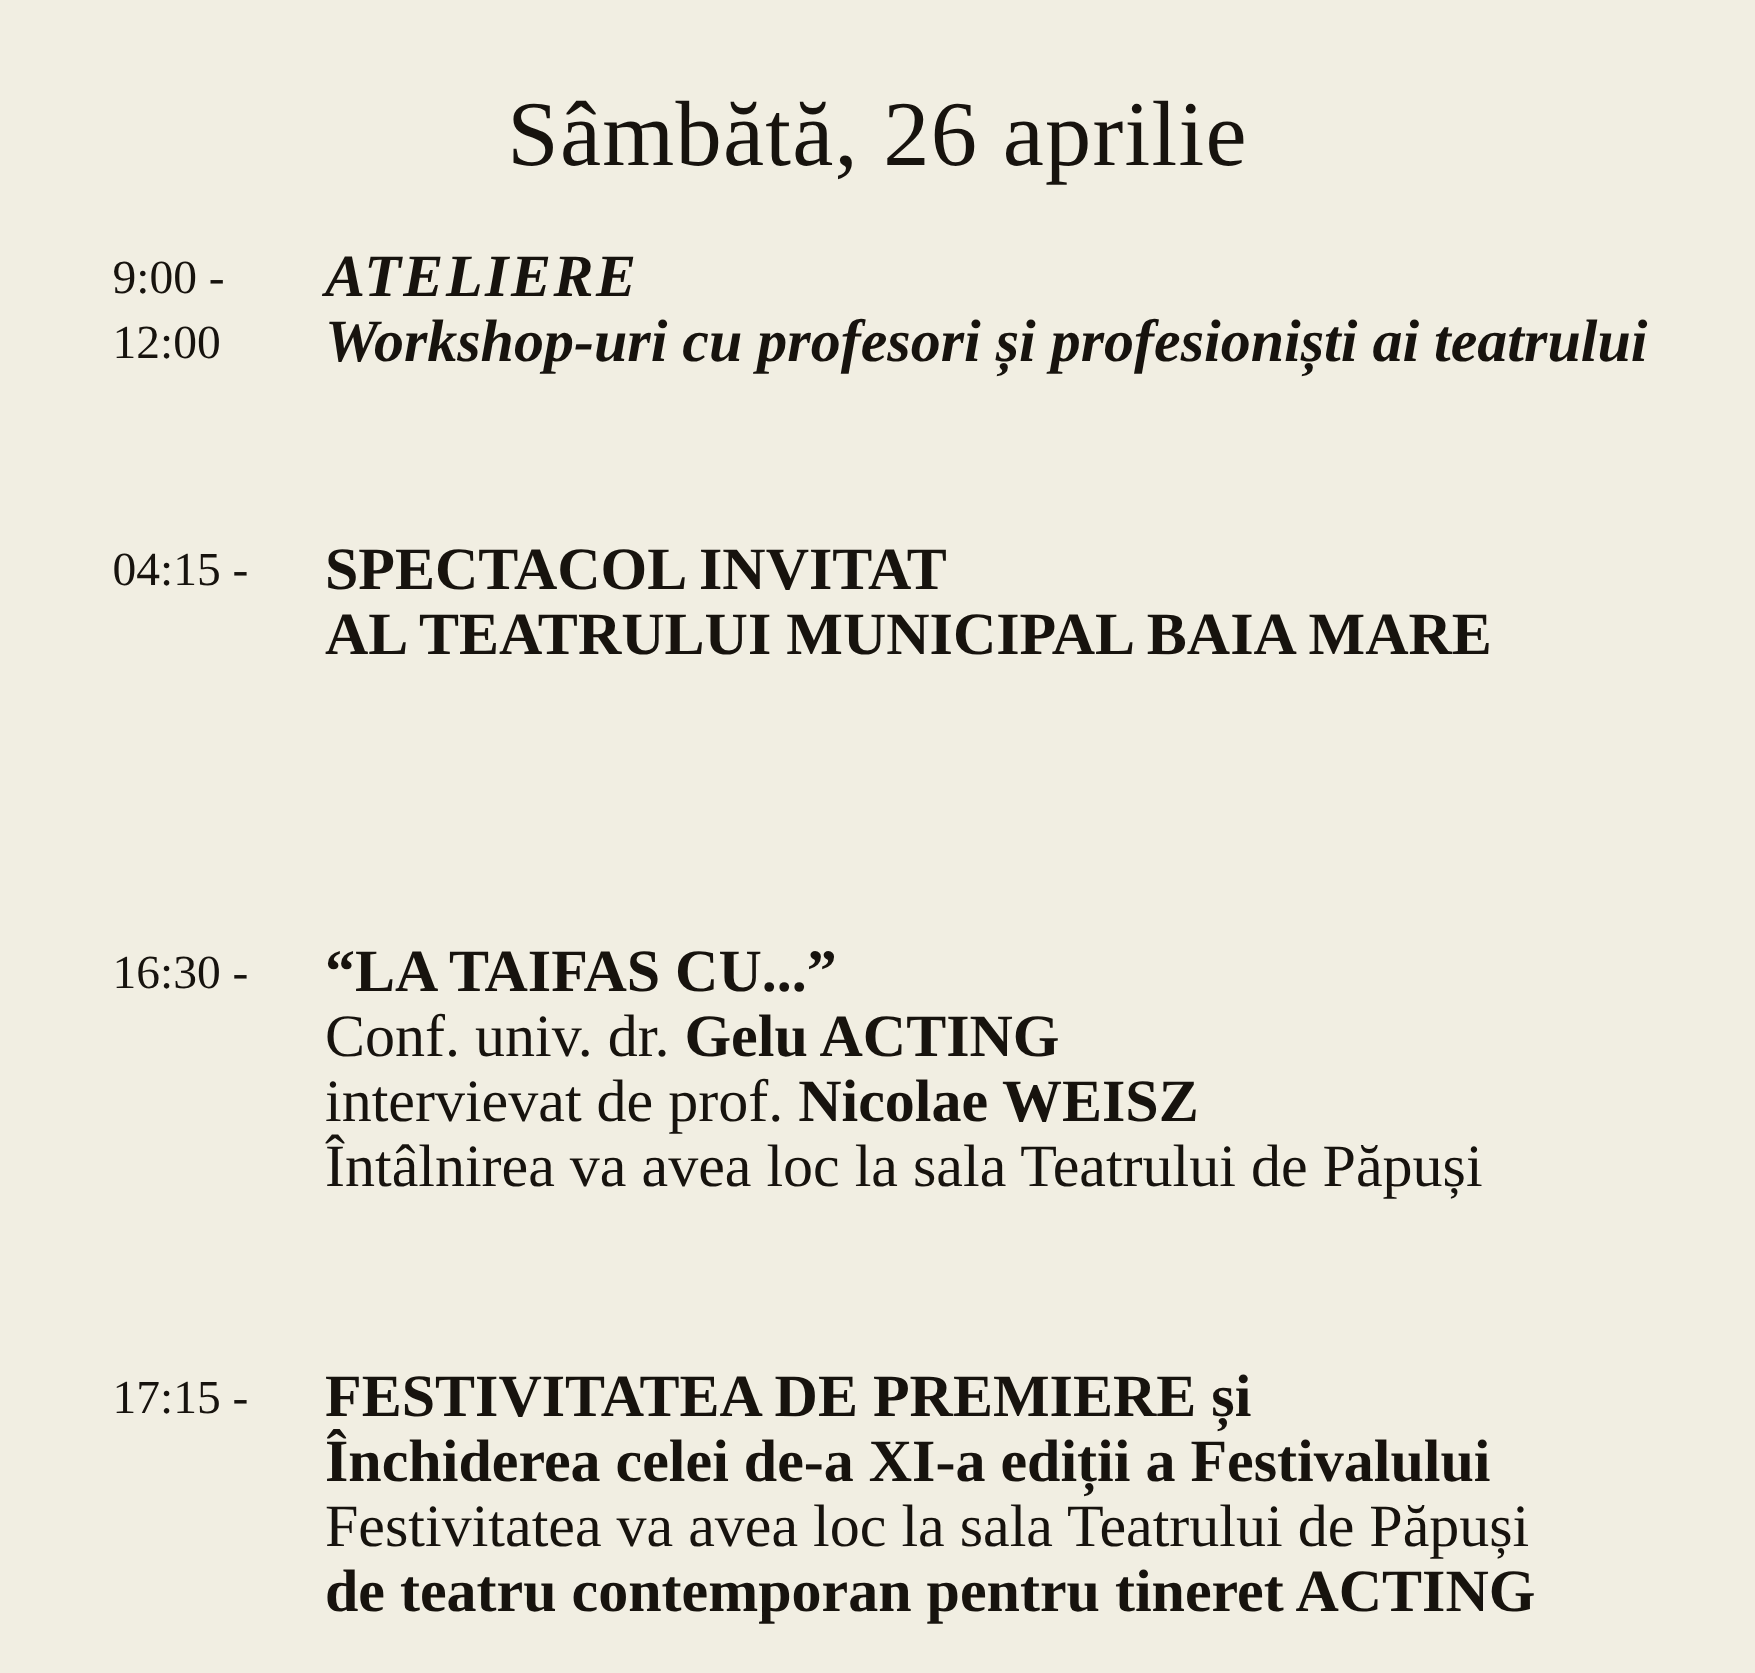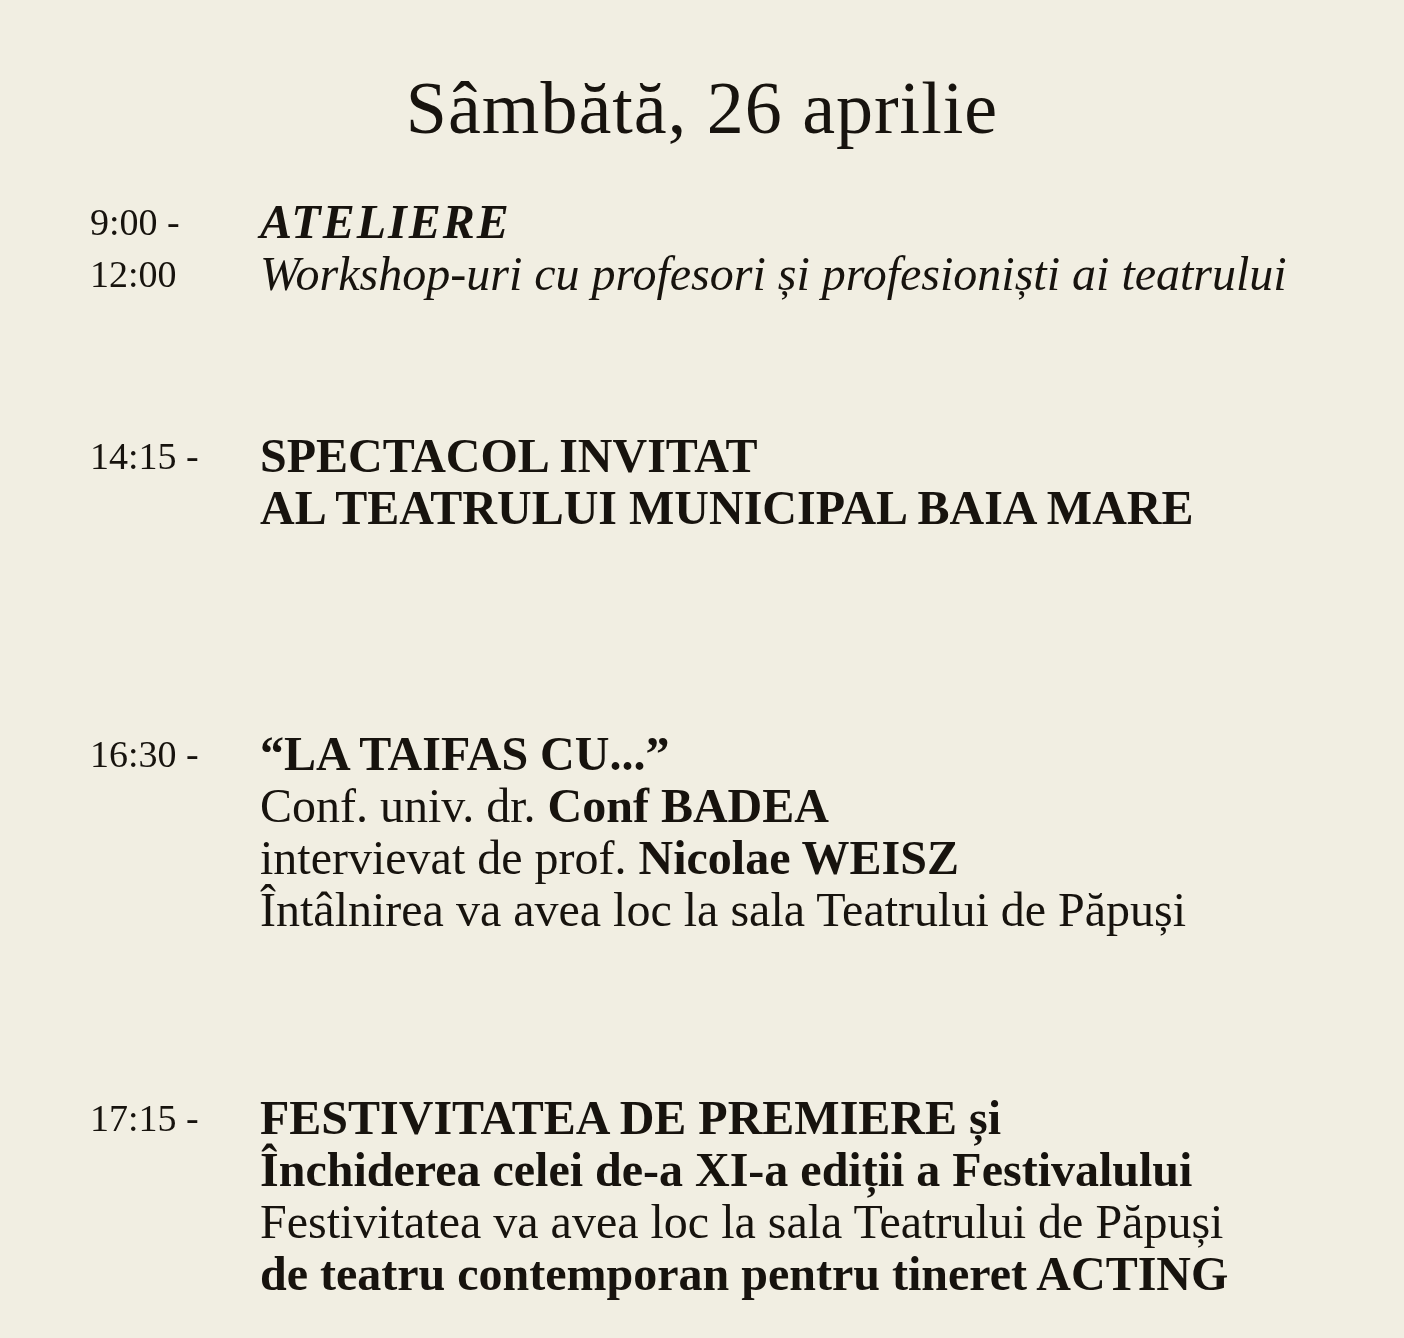--- a/index.html
+++ b/index.html
@@ -42,24 +42,24 @@
     line-height: 52px;
   }
   .entry-body {
     flex: 1;
     font-size: 48px;
     line-height: 52px;
     min-width: 0;
   }
   .entry-1 { top: 196px; }
   .entry-2 { top: 430px; }
-  .entry-3 { top: 728px; }
+  .entry-3 { top: 752px; }
   .entry-4 { top: 1092px; }
   .bold   { font-weight: 700; }
-  .italic { font-style: italic; }
+  .italic { font-style: italic; font-weight: bold; }
   .bold-italic { font-weight: 700; font-style: italic; letter-spacing: 2px; }
   .line { display: block; }
   .nowrap { white-space: nowrap; }
 </style>
 </head>
 <body style="background: rgb(241, 238, 226); color: rgb(23, 19, 14);">
 
 <h1 class="page-title">Sâmbătă, 26 aprilie</h1>
 
 <div class="entry entry-1">
@@ -68,35 +68,35 @@
     <span class="line">12:00</span>
   </div>
   <div class="entry-body">
     <span class="line bold-italic">ATELIERE</span>
     <span class="line italic nowrap">Workshop-uri cu profesori și profesioniști ai teatrului</span>
   </div>
 </div>
 
 <div class="entry entry-2">
   <div class="entry-time">
-    <span class="line">14:15 -</span>
+    <span class="line">04:15 -</span>
   </div>
   <div class="entry-body bold">
     <span class="line">SPECTACOL INVITAT</span>
     <span class="line nowrap">AL TEATRULUI MUNICIPAL BAIA MARE</span>
   </div>
 </div>
 
 <div class="entry entry-3">
   <div class="entry-time">
     <span class="line">16:30 -</span>
   </div>
   <div class="entry-body">
     <span class="line bold">“LA TAIFAS CU...”</span>
-    <span class="line nowrap"><span>Conf. univ. dr. </span><span class="bold">Conf BADEA</span></span>
+    <span class="line nowrap"><span>Conf. univ. dr. </span><span class="bold">Gelu ACTING</span></span>
     <span class="line nowrap"><span>intervievat de prof. </span><span class="bold">Nicolae WEISZ</span></span>
     <span class="line nowrap">Întâlnirea va avea loc la sala Teatrului de Păpuși</span>
   </div>
 </div>
 
 <div class="entry entry-4">
   <div class="entry-time">
     <span class="line">17:15 -</span>
   </div>
   <div class="entry-body">

